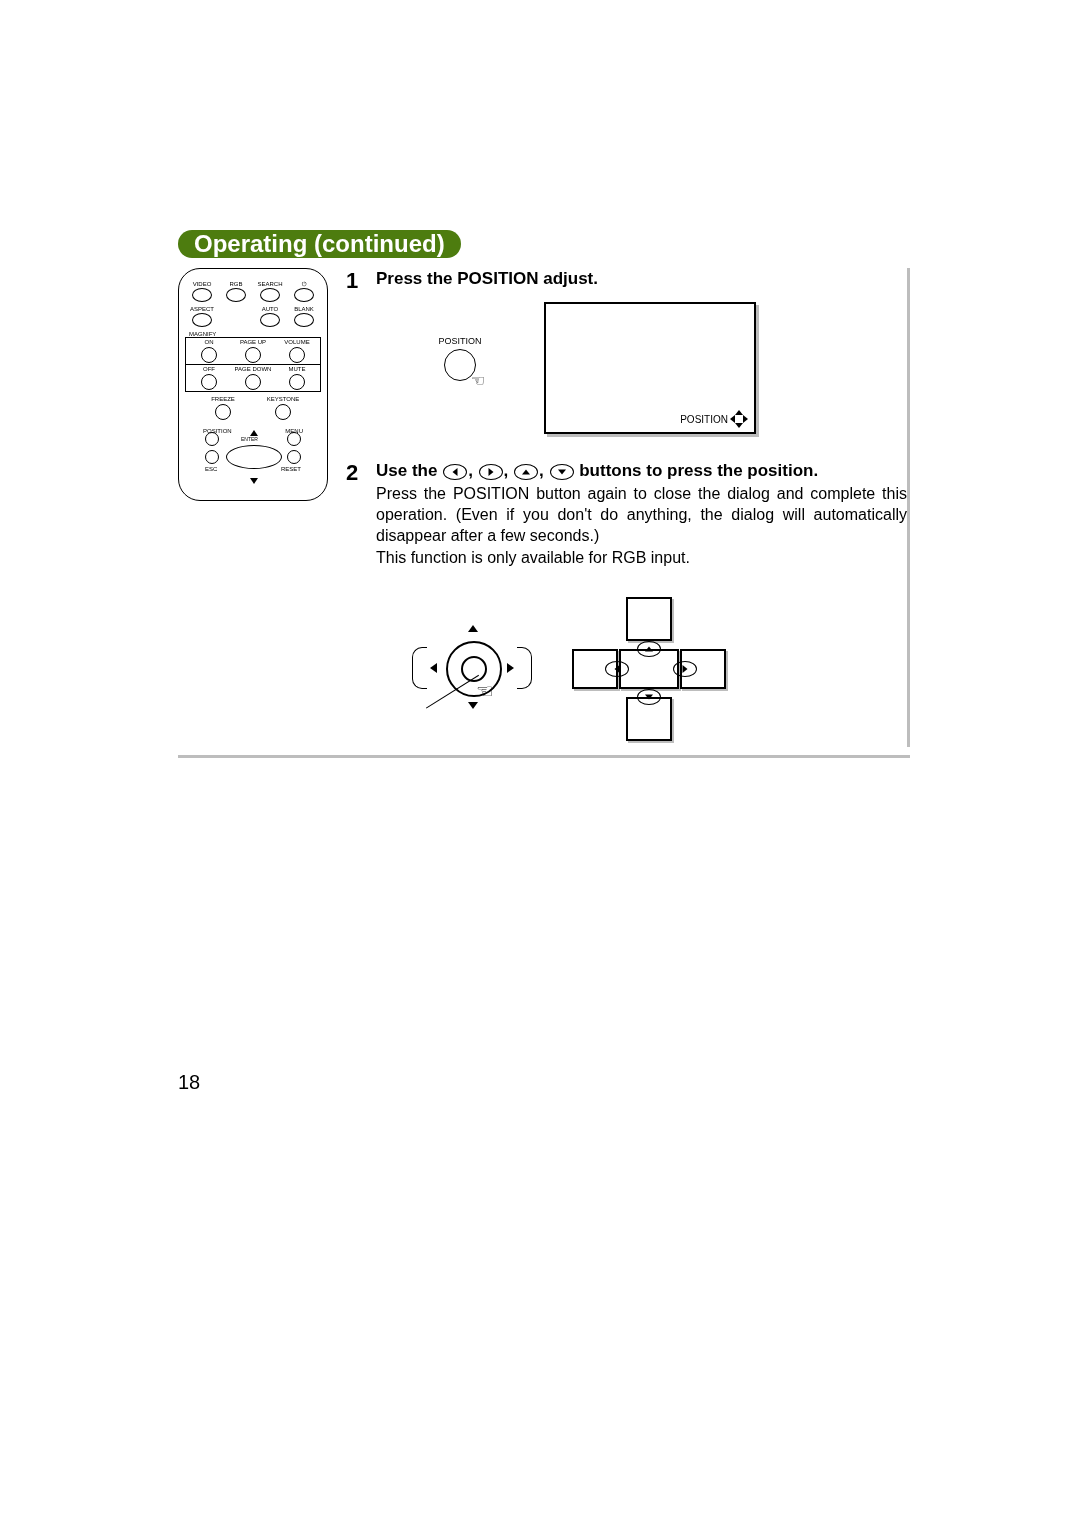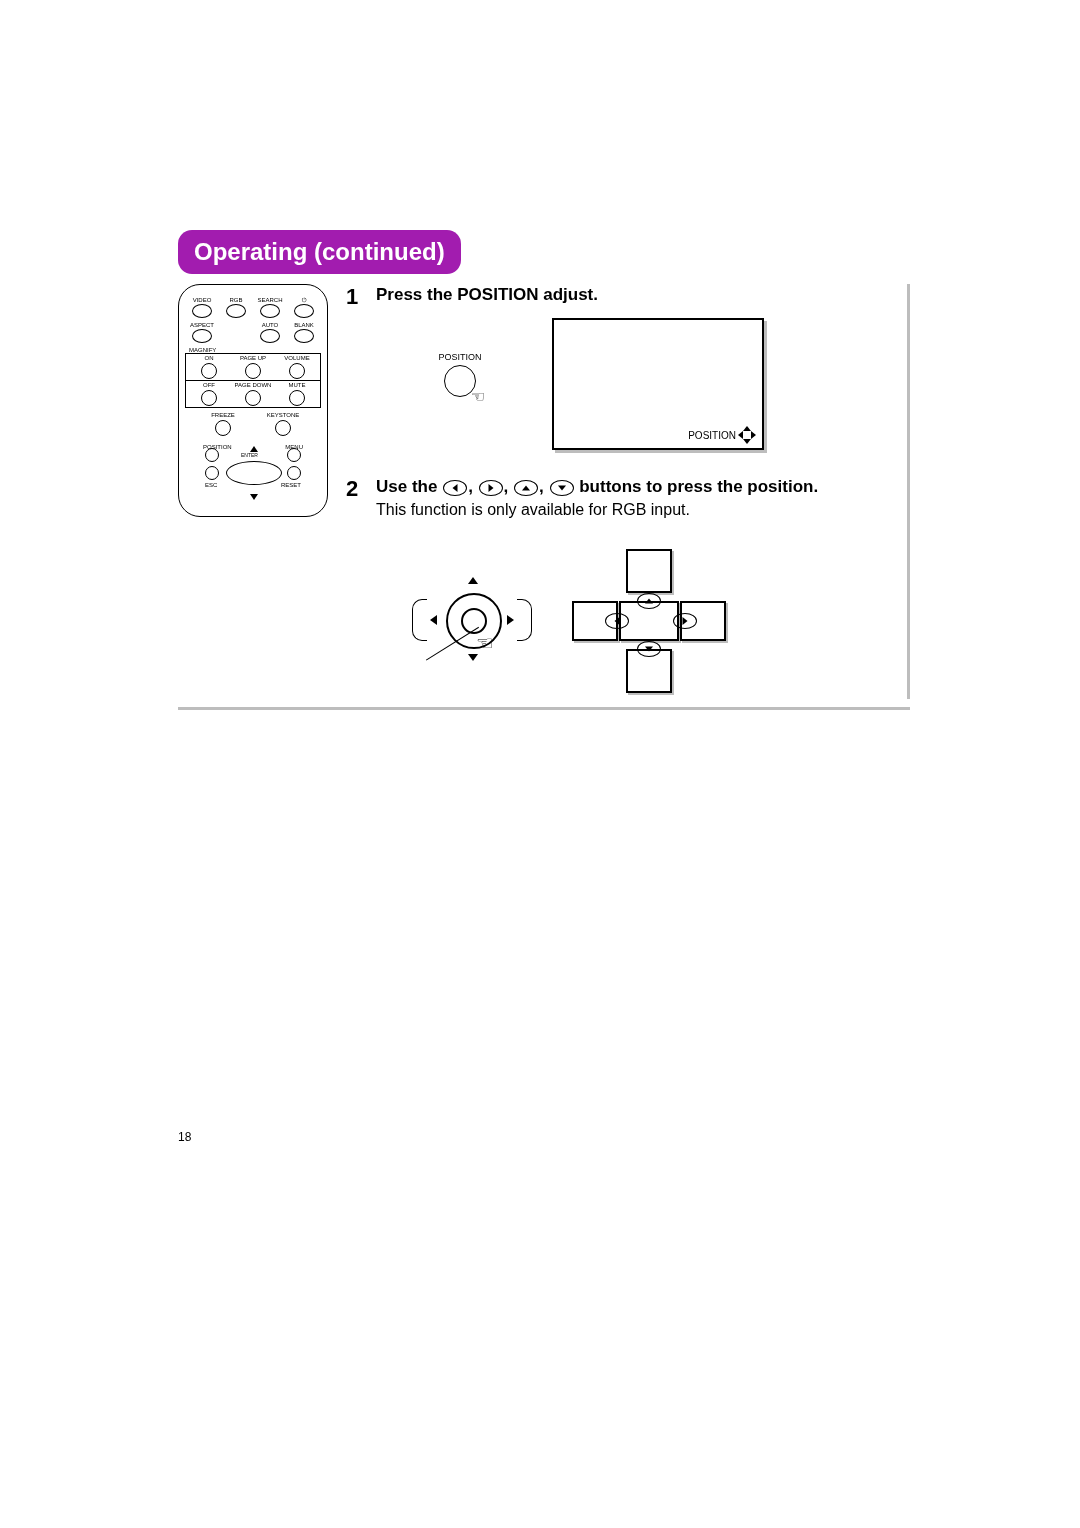--- a/index.html
+++ b/index.html
@@ -10,26 +10,26 @@
     width: 1080px;
     height: 1528px;
     position: relative;
     color: #000;
   }
   .page {
     padding: 230px 170px 0 178px;
   }
   .pill {
     display: inline-block;
-    background: #a21caf;
+    background: #4d7c0f;
     color: #fff;
     font-weight: bold;
     font-size: 24px;
     border-radius: 14px;
-    padding: 8px 16px;
+    padding: 0 16px;
     margin-bottom: 10px;
   }
   .subheading {
     border: 2px solid #000;
     font-weight: bold;
     font-style: italic;
     font-size: 20px;
     padding: 4px 10px;
     display: inline-block;
     margin-bottom: 18px;
@@ -101,21 +101,21 @@
   .inline-icon::after{
     content:""; position:absolute; left:50%; top:50%;
     transform:translate(-50%,-50%);
     width:0;height:0;
   }
   .inline-icon.left::after { border-top:4px solid transparent;border-bottom:4px solid transparent;border-right:5px solid #000;}
   .inline-icon.right::after{ border-top:4px solid transparent;border-bottom:4px solid transparent;border-left:5px solid #000;}
   .inline-icon.up::after   { border-left:4px solid transparent;border-right:4px solid transparent;border-bottom:5px solid #000;}
   .inline-icon.down::after { border-left:4px solid transparent;border-right:4px solid transparent;border-top:5px solid #000;}
 
-  .fig1 { display:flex; gap:36px; margin:8px 0 26px 58px; align-items:center;}
+  .fig1 { display:flex; gap:28px; margin:8px 0 26px 58px; align-items:center;}
   .posbtn {
     width:112px; text-align:center; font-size:9px;
   }
   .posbtn .pb {
     width:30px;height:30px;border:1.5px solid #000;border-radius:50%; margin:3px auto 0; position:relative;
   }
   .hand {
     font-size:16px; position:relative; left:18px; top:-10px;
   }
   .screen {
@@ -167,21 +167,21 @@
 
   .bottom-bar{ height:3px; background:#bdbdbd; margin-top:8px; }
   .note{
     border:1.5px solid #000; border-radius:18px; padding:10px 16px 14px;
     margin-top:16px; font-size:16px; line-height:1.35;
   }
   .note .tag{
     display:inline-block; background:#c9c9c9; font-weight:bold; padding:0 6px;
     margin-right:4px;
   }
-  .pagenum{ position:absolute; left:178px; top:1130px; font-size:12px;}
+  .pagenum{ position:absolute; left:178px; top:1071px; font-size:20px;}
 </style>
 </head>
 <body>
 
 <div class="page">
   <div class="pill">Operating (continued)</div><br>
 
   <div class="cols">
 
     <div class="remote-col">
@@ -310,20 +310,21 @@
         <div class="num">2</div>
         <div class="body">
           <span class="ti">
             <span>Use the </span>
             <span class="inline-icon left"></span>,
             <span class="inline-icon right"></span>,
             <span class="inline-icon up"></span>,
             <span class="inline-icon down"></span>
             <span> buttons to press the position.</span>
           </span>
+          <p style="text-align:justify">Press the POSITION button again to close the dialog and complete this operation.  (Even if you don't do anything, the dialog will automatically disappear after a few seconds.)</p>
           <p>This function is only available for RGB input.</p>
         </div>
       </div>
 
       <div class="fig2">
         <div class="joy">
           <span class="cutL"></span>
           <span class="ring"></span>
           <span class="tri u"></span>
             <span class="tri d"></span>

